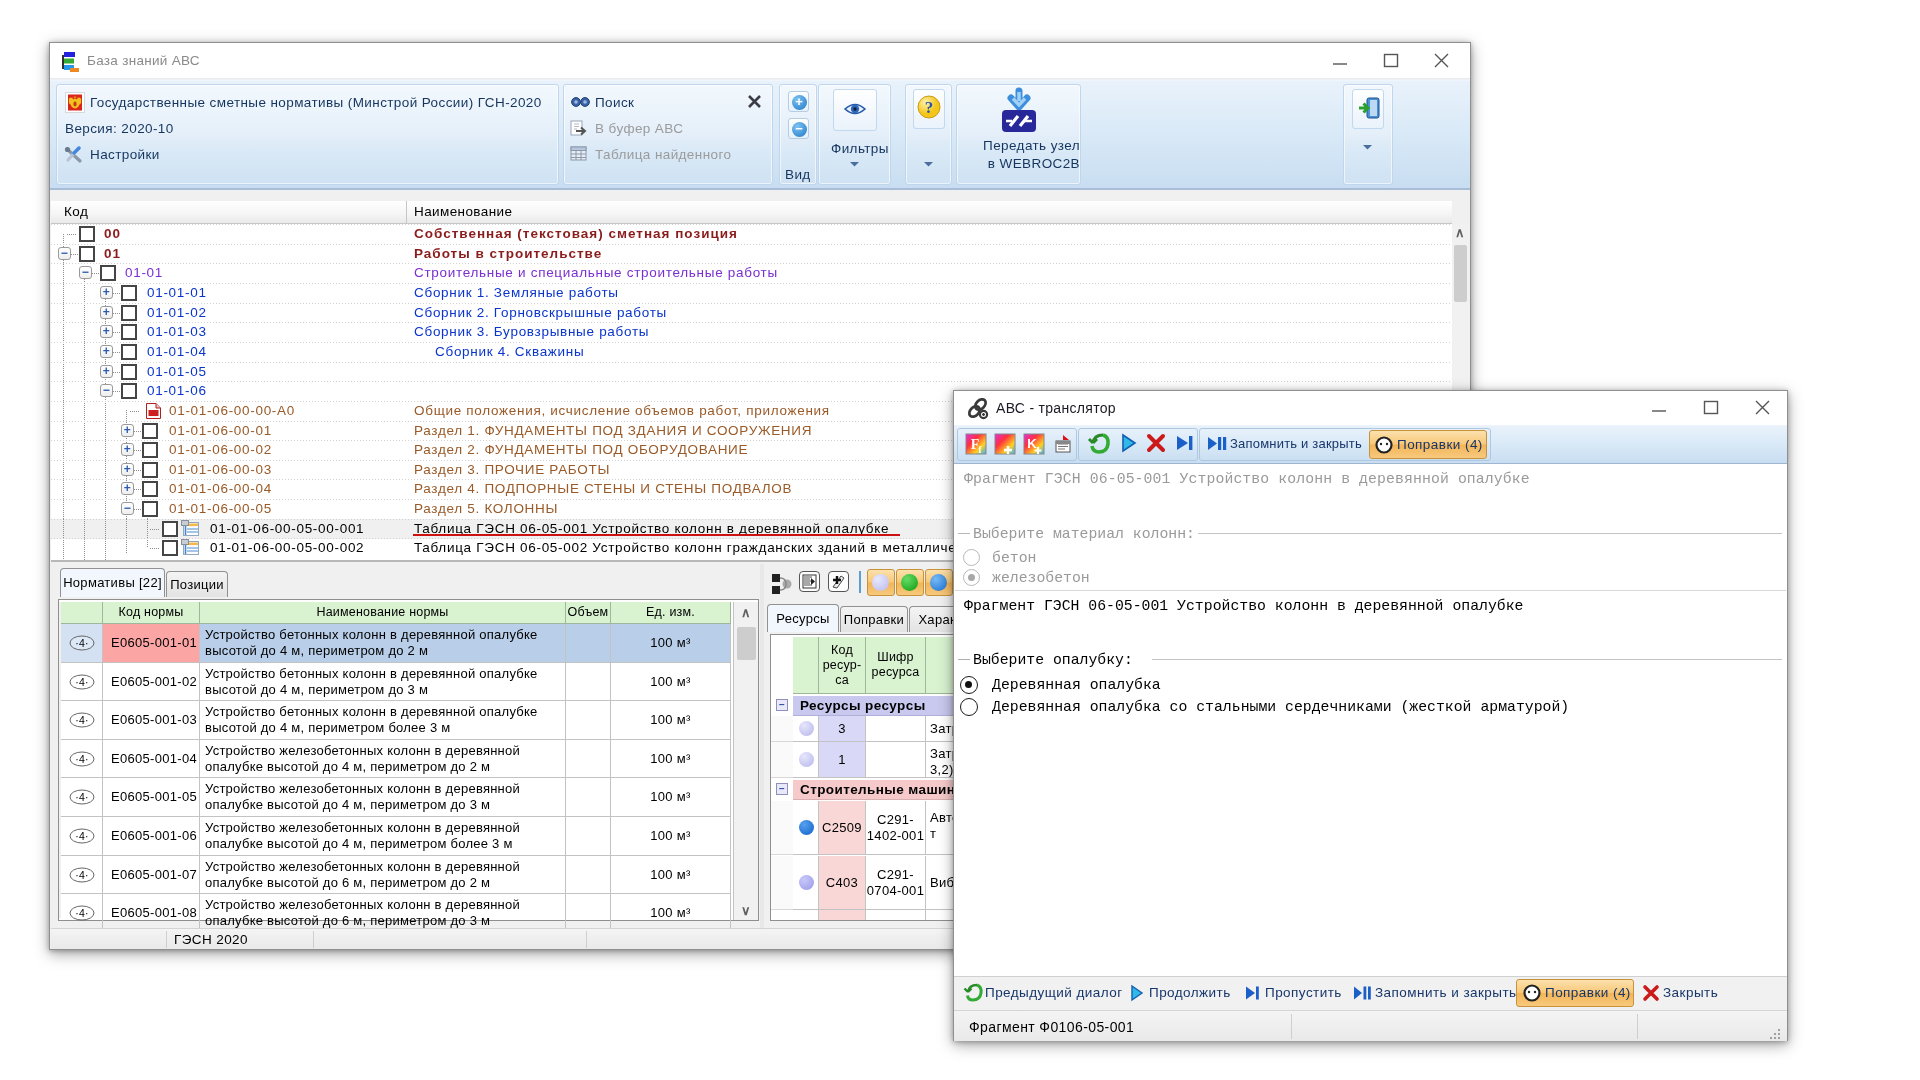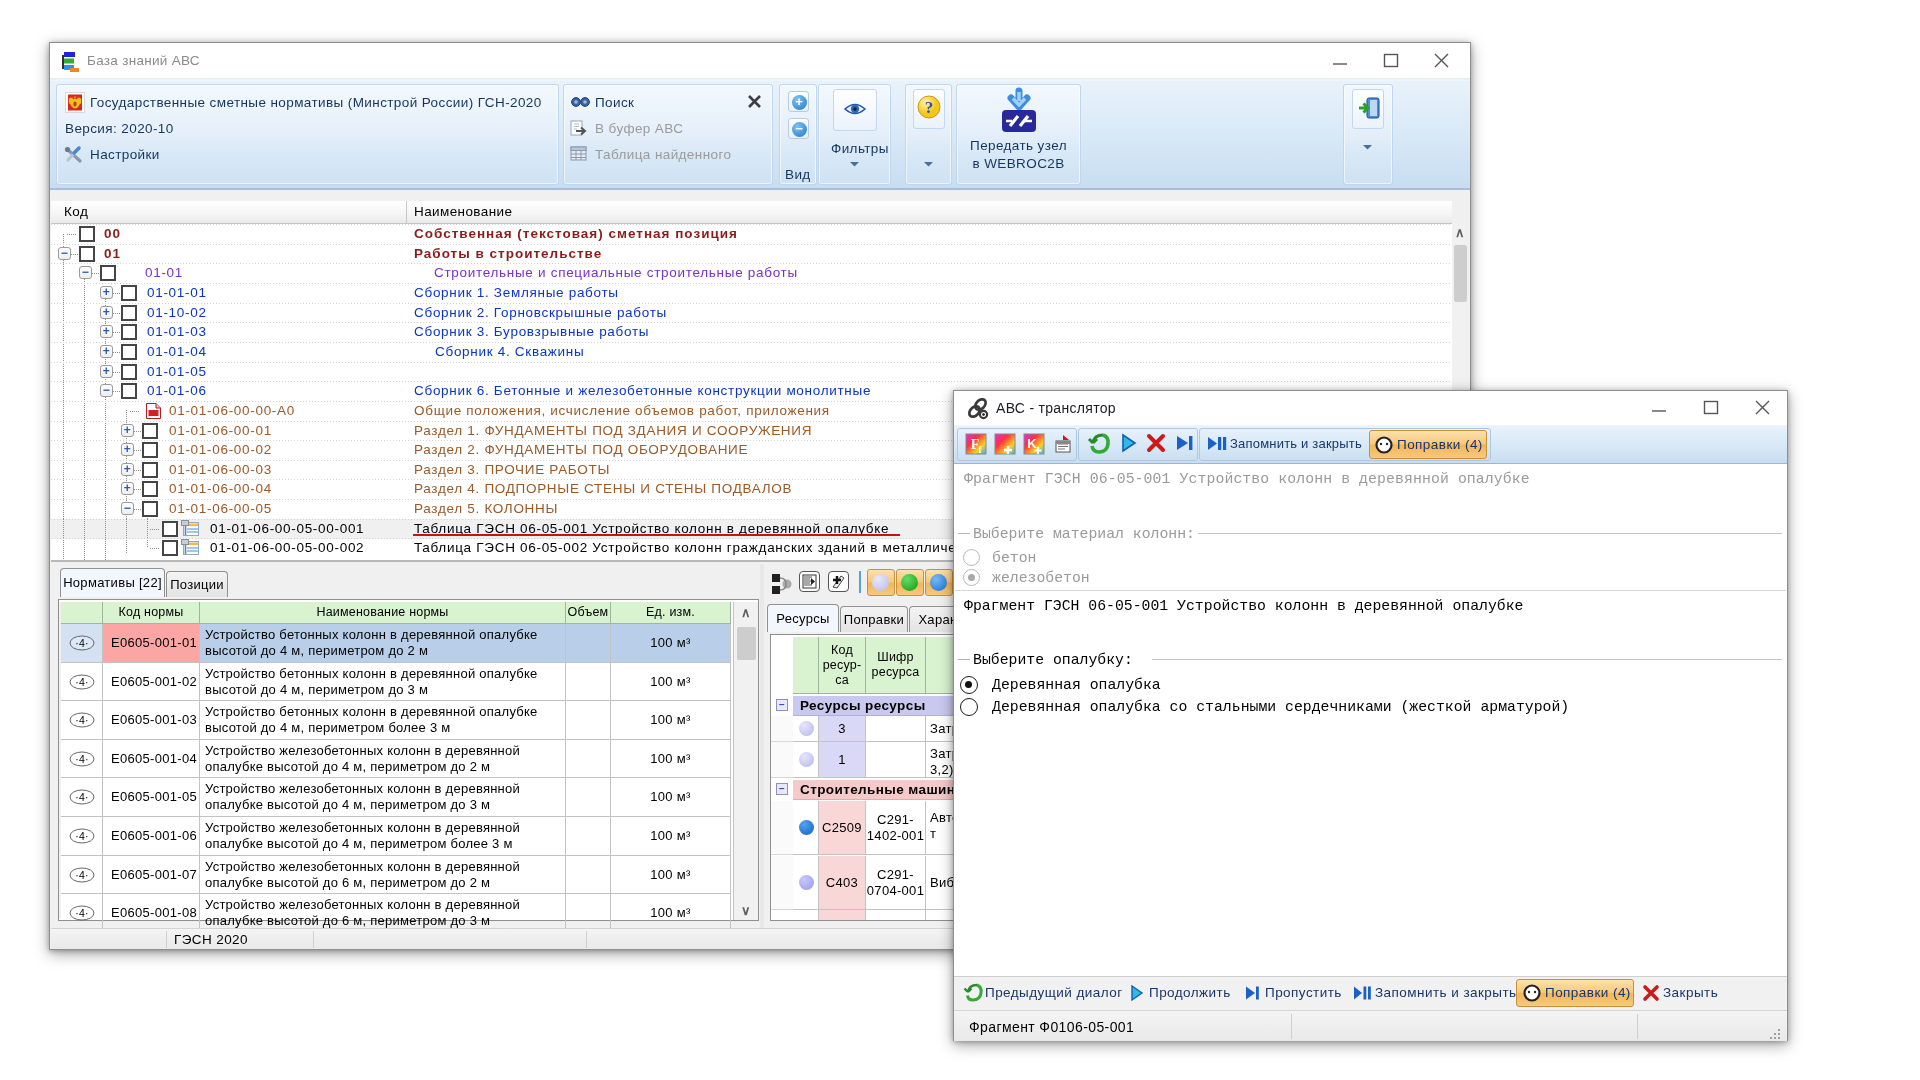--- a/index.html
+++ b/index.html
@@ -12,21 +12,21 @@
 .gray { color:#9b9b9b; }
 .ribbon { position:absolute; background:linear-gradient(180deg,#e9f2fb 0%,#dcebf8 40%,#cde1f3 85%,#c8ddf1 100%); border-top:1px solid #eef5fc; border-bottom:2px solid #a9bcd8;}
 .rpanel { position:absolute; border:1px solid #c0d6ec; border-radius:3px;
   background:linear-gradient(180deg,#f2f8fd 0%,#e6f0fa 45%,#d8e8f6 70%,#cfe2f3 100%);
   box-shadow: inset 0 0 0 1px rgba(255,255,255,0.6); }
 .t12 { font-size:13.5px; letter-spacing:0.4px; line-height:18px; white-space:nowrap; }
 .mono { font-family:"Liberation Mono", monospace; }
 
 .trow { position:absolute; left:0; width:1401px; height:20px; font-size:13.5px; letter-spacing:0.7px; line-height:20px; white-space:nowrap;}
 .maroon { color:#8b1c1c; font-weight:bold; letter-spacing:1.0px; }
-.violet { color:#7a2fd0;margin-left:20px; }
+.violet { color:#7a2fd0; }
 .blue { color:#0a35cc; }
 .brown { color:#9a5a28; }
 .cb { position:absolute; width:16px; height:16px; top:2px; border:2px solid #454545; background:#fff; }
 .exp { position:absolute; width:13px; height:13px; top:3px; border:1px solid #9a9a9a; border-radius:3px; background:linear-gradient(#ffffff,#eeeeee);
   font-size:12px; line-height:11px; text-align:center; color:#2b5bb0; font-weight:bold;}
 .dot-v { position:absolute; width:1px; background-image:linear-gradient(#8e8e8e 1px, transparent 1px); background-size:1px 2px; }
 .dot-h { position:absolute; height:1px; background-image:linear-gradient(90deg,#8e8e8e 1px, transparent 1px); background-size:2px 1px; }
 .rowsep { position:absolute; left:0; top:0; width:100%; height:1px; background-image:linear-gradient(90deg,#d2d2d2 1px, transparent 1px); background-size:3px 1px; }
 
 .gcell { position:absolute; background:#d9f3d1; border-right:1px solid #9db79a; border-bottom:1px solid #9db79a;
@@ -148,21 +148,21 @@
       </svg>
     </div>
 <div class="rpanel" style="left:906px; top:41px; width:125px; height:101px;">
       <svg style="left:41px; top:5px;" width="42" height="46">
 <path d="M21 1 L21 12 M13 8 L21 17 L29 8" stroke="#3d8edd" stroke-width="7" fill="none" stroke-linejoin="round" stroke-linecap="round"></path>
 <path d="M21 2 L21 11 M15 8.5 L21 15 L27 8.5" stroke="#9fd0f5" stroke-width="3.5" fill="none"></path>
 <rect x="4" y="20" width="34" height="22" rx="4" fill="#28289a"></rect>
 <path d="M12 36 L20 26 M22 36 L30 26" stroke="#ffffff" stroke-width="3.2"></path>
 <path d="M8 31 H14 M26 31 H34" stroke="#ffffff" stroke-width="2.4"></path>
 </svg>
-      <div class="abs t12 navy" style="left:0; top:52px; width:100%; text-align:center;">Передать узел<br>в WEBROC2B</div>
+      <div class="abs t12 navy" style="left:0; top:52px; width:100%; text-align:right;">Передать узел<br>в WEBROC2B</div>
     </div>
 <div class="rpanel" style="left:1293px; top:41px; width:50px; height:101px;">
       <div class="abs" style="left:8px; top:4px; width:32px; height:40px; border:1px solid #c2d8ee; border-radius:3px; background:linear-gradient(#ffffff,#eaf2fb);"></div>
       <svg style="left:14px; top:11px;" width="24" height="24">
 <rect x="9" y="2" width="12" height="20" rx="2" fill="#4a90d9" stroke="#1d4f8c"></rect>
 <rect x="12" y="4" width="7" height="16" fill="#bcd8f2"></rect>
 <path d="M1 12 H9 M5.5 7.5 L10 12 L5.5 16.5" stroke="#2ca02c" stroke-width="3" fill="none"></path>
 </svg>
       <svg style="left:18px; top:59px;" width="12" height="6">
         <path d="M1 1 L5.5 5.5 L10 1 Z" fill="#4a6f9f"></path>
@@ -213,21 +213,21 @@
 <div class="exp" style="left:49px;">+</div>
 <div class="cb" style="left:70px;"></div>
 <div class="abs blue" style="left:96px; top:0;">01-01-01</div>
 <div class="abs blue" style="left:363px; top:0;">Сборник 1. Земляные работы</div>
 </div>
 <div class="trow" style="top:78.6px;">
 <div class="rowsep"></div>
 <div class="dot-h" style="left:62px; top:10px; width:8px;"></div>
 <div class="exp" style="left:49px;">+</div>
 <div class="cb" style="left:70px;"></div>
-<div class="abs blue" style="left:96px; top:0;">01-10-02</div>
+<div class="abs blue" style="left:96px; top:0;">01-01-02</div>
 <div class="abs blue" style="left:363px; top:0;">Сборник 2. Горновскрышные работы</div>
 </div>
 <div class="trow" style="top:98.2px;">
 <div class="rowsep"></div>
 <div class="dot-h" style="left:62px; top:10px; width:8px;"></div>
 <div class="exp" style="left:49px;">+</div>
 <div class="cb" style="left:70px;"></div>
 <div class="abs blue" style="left:96px; top:0;">01-01-03</div>
 <div class="abs blue" style="left:363px; top:0;">Сборник 3. Буровзрывные работы</div>
 </div>
@@ -245,21 +245,20 @@
 <div class="exp" style="left:49px;">+</div>
 <div class="cb" style="left:70px;"></div>
 <div class="abs blue" style="left:96px; top:0;">01-01-05</div>
 </div>
 <div class="trow" style="top:157.2px;">
 <div class="rowsep"></div>
 <div class="dot-h" style="left:62px; top:10px; width:8px;"></div>
 <div class="exp" style="left:49px;">−</div>
 <div class="cb" style="left:70px;"></div>
 <div class="abs blue" style="left:96px; top:0;">01-01-06</div>
-<div class="abs blue" style="left:363px; top:0;">Сборник 6. Бетонные и железобетонные конструкции монолитные</div>
 </div>
 <div class="trow" style="top:176.8px;">
 <div class="rowsep"></div>
 <div class="dot-h" style="left:79px; top:10px; width:10px;"></div>
 <svg style="left:95px; top:2px;" width="15" height="16">
           <path d="M0.5 0.5 H10 L14.5 5 V15.5 H0.5 Z" fill="#fff" stroke="#b02020"></path>
           <path d="M10 0.5 L10 5 L14.5 5" fill="#f0c0c0" stroke="#b02020"></path>
           <rect x="2.5" y="7" width="10" height="6" fill="#cc2222"></rect>
         </svg>
 <div class="abs brown" style="left:118px; top:0;">01-01-06-00-00-A0</div>

